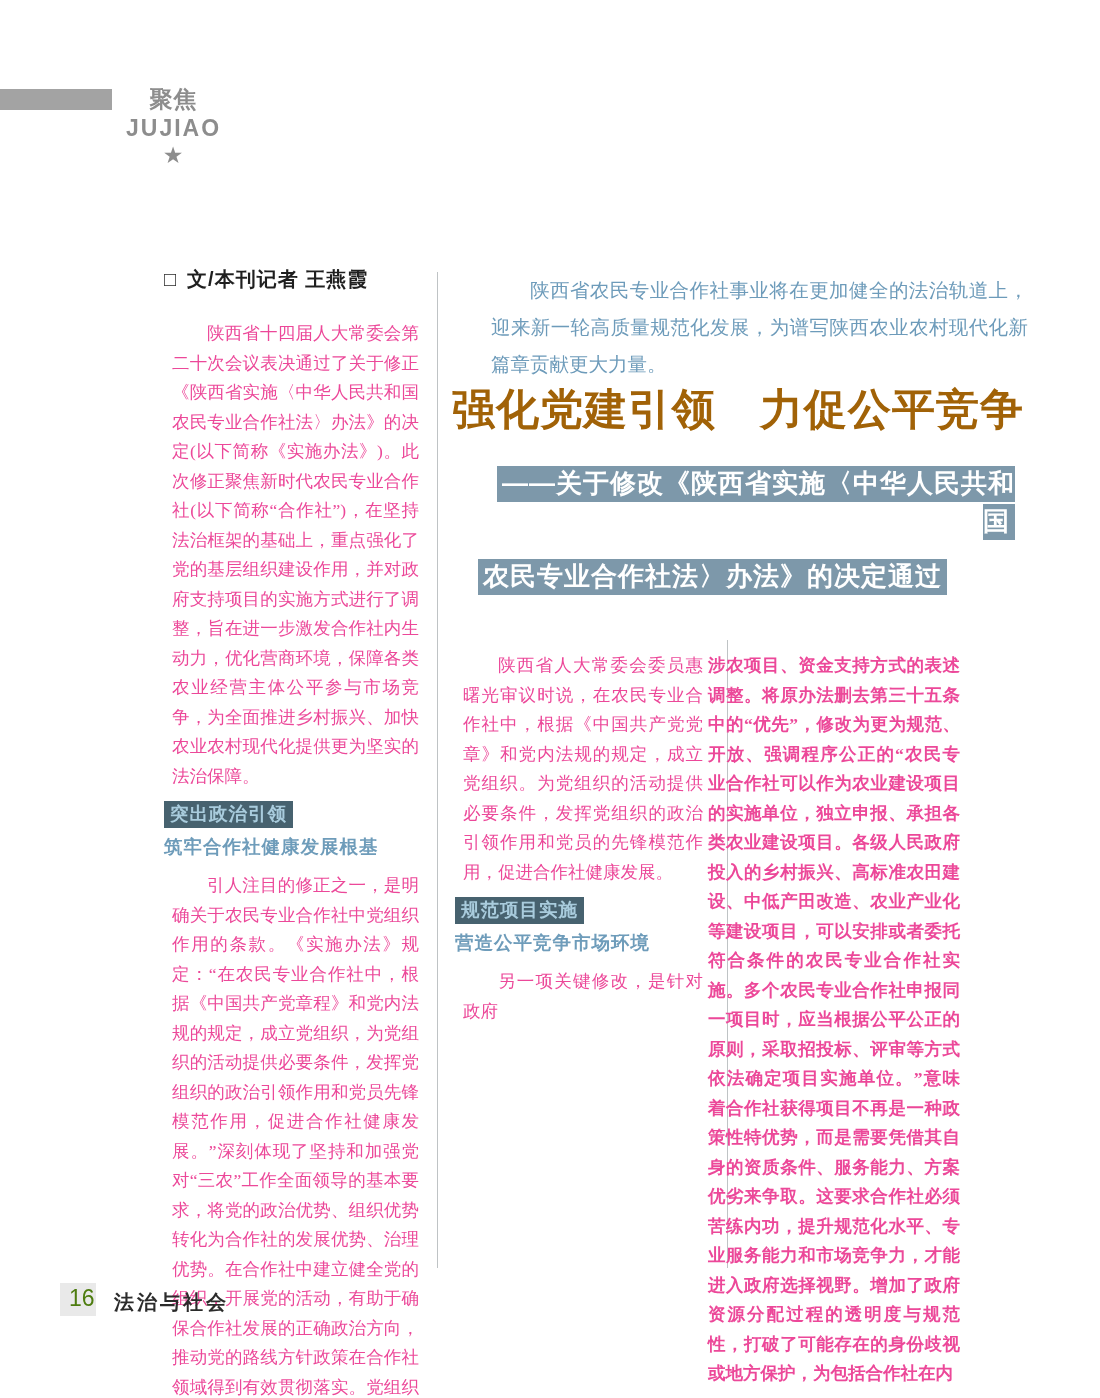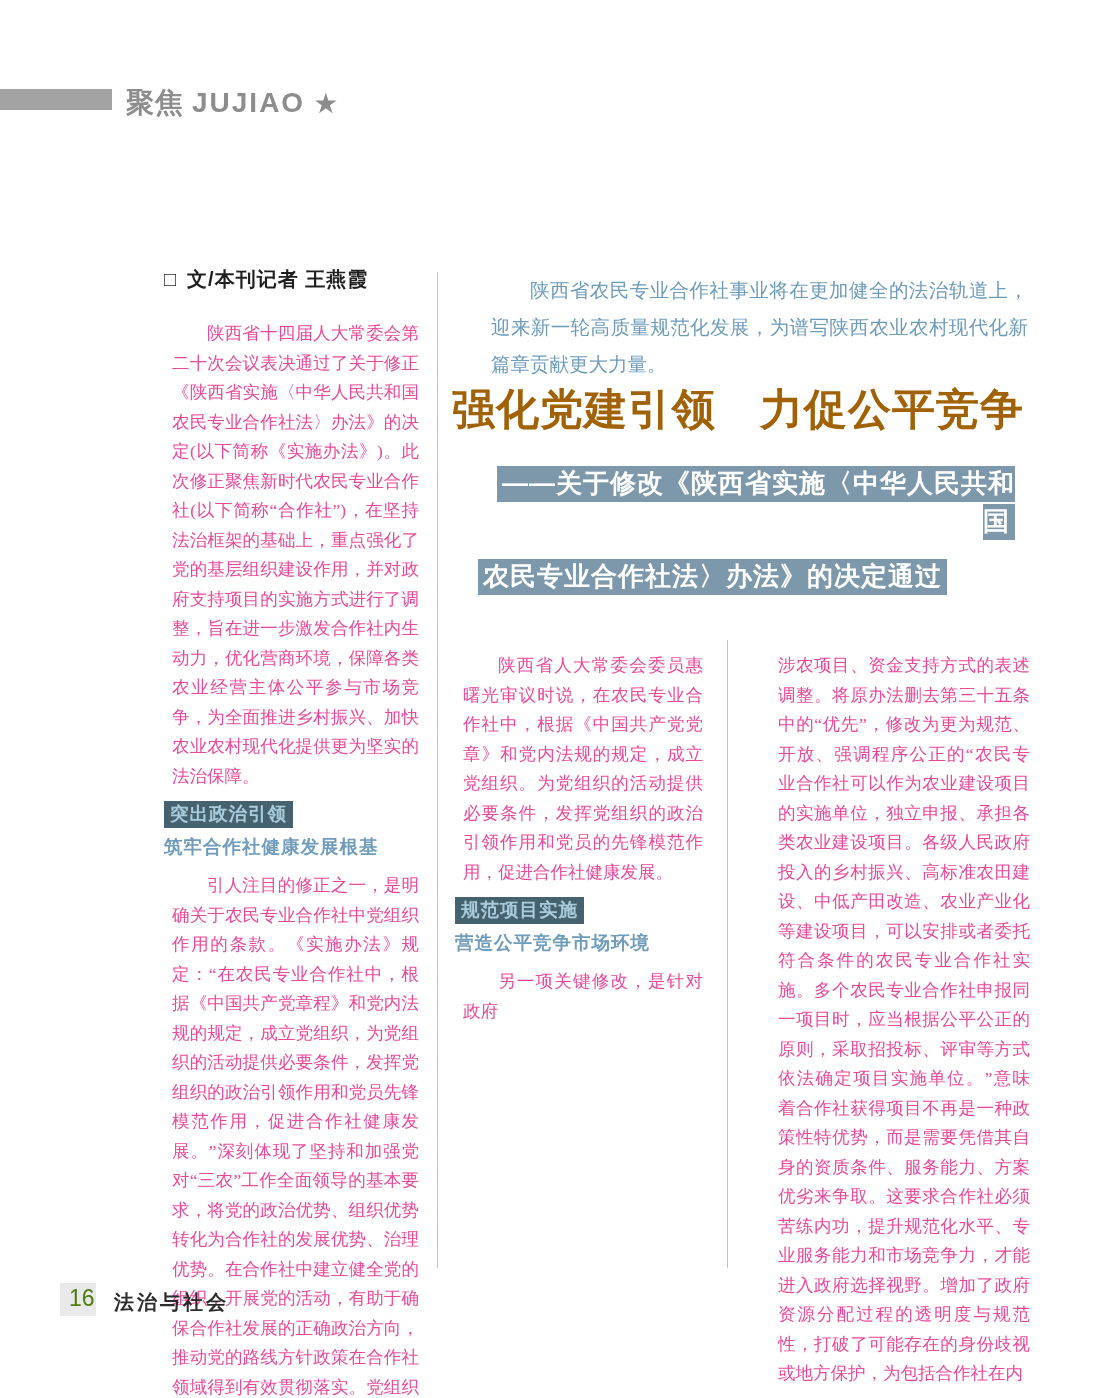--- a/index.html
+++ b/index.html
@@ -14,31 +14,31 @@
 
   
   .header-bar {
     position: absolute; left: 0; top: 89px;
     width: 112px; height: 21px;
     background: #a3a3a3;
   }
   .header-label {
     position: absolute; left: 126px; top: 84px;
     font-family: "Liberation Sans", "DejaVu Sans", sans-serif;
-    color: #8d8d8d; font-size: 28px; font-weight: bold;
+    color: #8d8d8d; font-size: 23px; font-weight: bold;
     letter-spacing: 1px;
-    display: flex; align-items: center; gap: 8px;
+    display: flex; align-items: center;  flex-direction: column;
   }
   .header-label .en { font-weight: 600; letter-spacing: 2px; }
 
   
   .col { position: absolute; }
   .col-left   { left: 164px; top: 266px; width: 263px; }
   .col-middle { left: 455px; top: 643px; width: 256px; }
-  .col-right  { left: 770px; top: 643px; width: 268px; }
+  .col-right  { left: 700px; top: 643px; width: 268px; font-weight: bold; }
 
   .byline {
     font-family: "Liberation Sans", "DejaVu Sans", sans-serif;
     font-weight: bold; font-size: 20px; color: #1f1f1f;
     margin-bottom: 26px; letter-spacing: 1px;
     display: flex; align-items: center; gap: 10px;
   }
   .byline .sq { font-weight: normal; color: #2a2a2a; }
 
   .body-p {

